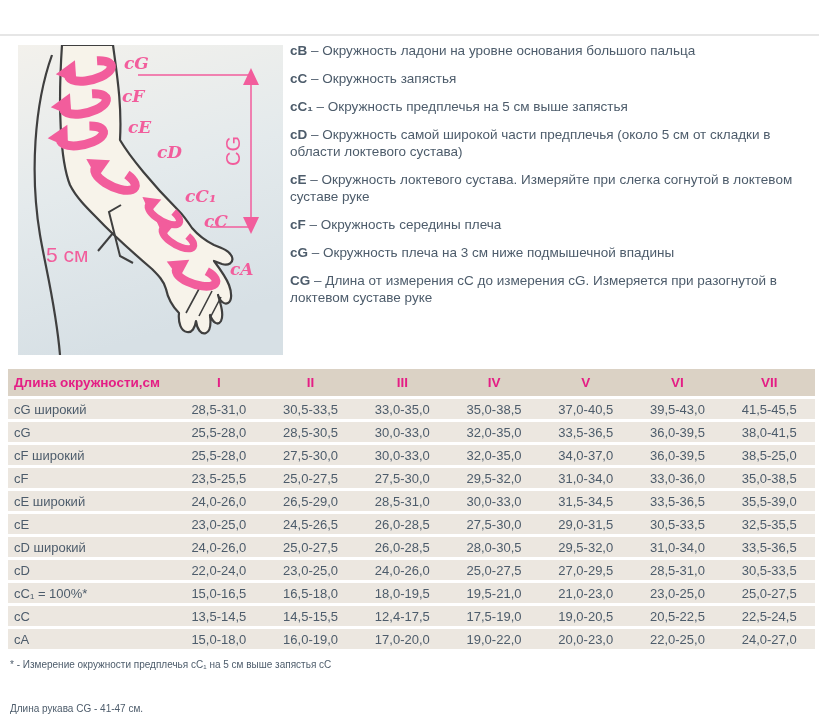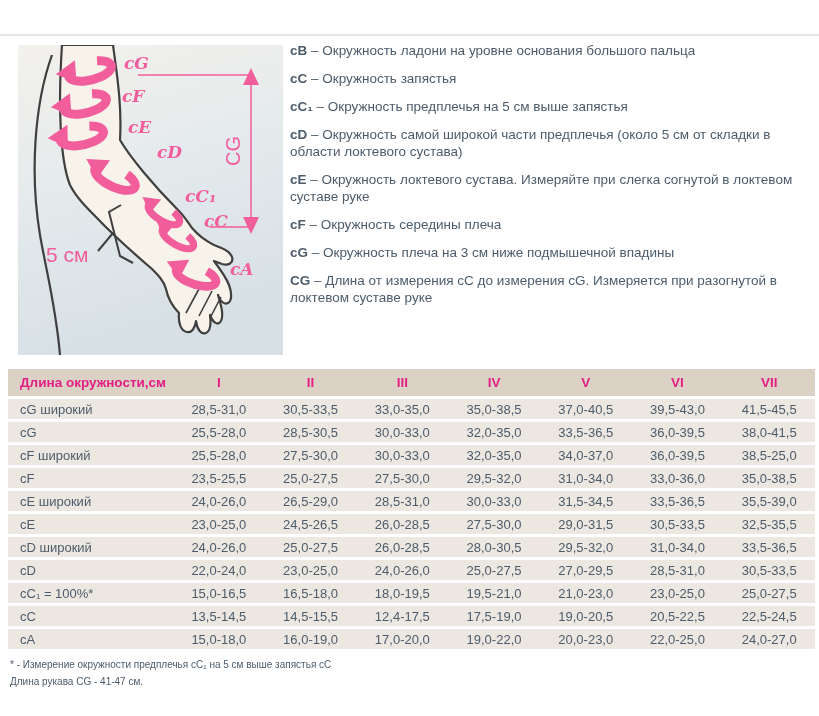--- a/index.html
+++ b/index.html
@@ -53,28 +53,28 @@
     position:absolute;left:8px;top:369px;width:807px;
     display:flex;flex-direction:column;gap:3px;
     font-size:13px;
   }
   .t-row{display:flex;align-items:center;background:var(--row-bg);height:20px;}
   .t-row.header{
     background:var(--header-bg);height:27px;
     color:var(--magenta);font-weight:bold;font-size:13.5px;
   }
   .cell{white-space:nowrap;overflow:hidden;}
-  .label-cell{width:165px;padding-left:12px;text-align:left;flex:none;}
+  .label-cell{width:165px;padding-left:6px;text-align:left;flex:none;}
   .val-cell{flex:1;text-align:center;}
   
   .footnotes{
     position:absolute;left:10px;top:657px;width:780px;
     font-size:10px;line-height:16px;
   }
-  .footnote+.footnote{margin-top:1px;}
+  .footnote+.footnote{margin-top:28px;}
 </style>
 </head>
 <body>
 
 <div class="top-divider"></div>
 
 <div class="diagram-wrap">
   <svg width="265" height="310" viewBox="0 0 265 310">
     <defs>
       <linearGradient id="bgGrad" x1="0" y1="0" x2="0.25" y2="1">

